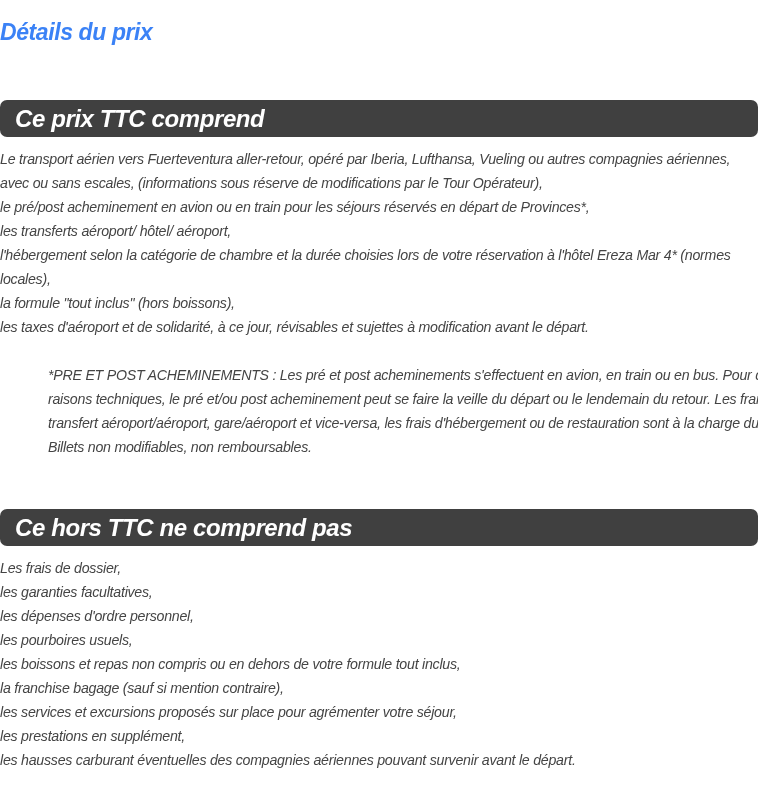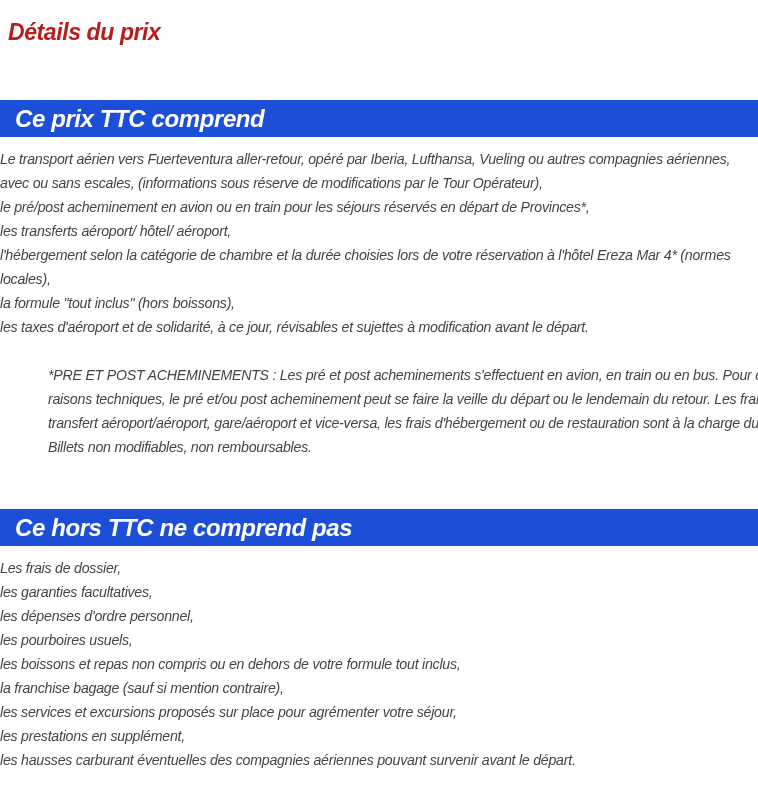--- a/index.html
+++ b/index.html
@@ -3,25 +3,25 @@
 <meta charset="utf-8">
 <style>
   html, body { margin: 0; padding: 0; background: #ffffff; }
   body {
     width: 758px; height: 803px; overflow: hidden; position: relative;
     font-family: "Liberation Sans", "DejaVu Sans", sans-serif;
   }
   .page-title {
     position: absolute; left: 0; top: 19px;
     font-size: 23px; font-style: italic; font-weight: bold;
-    color: #b91c1c; letter-spacing: -0.4px; margin: 0; padding-left: 8px;
+    color: #3b82f6; letter-spacing: -0.4px; margin: 0;
   }
   .section-bar {
     position: absolute; left: 0; width: 758px; height: 37px;
-    background: #1d4ed8; color: #ffffff;
+    background: #404040; color: #ffffff; border-radius: 7px;
   }
   .section-bar h2 {
     margin: 0; padding-left: 15px; line-height: 37px;
     font-size: 24px; font-style: italic; font-weight: bold;
     letter-spacing: -0.4px;
   }
   .bar-1 { top: 100px; }
   .bar-2 { top: 509px; }
   .text-block {
     position: absolute; left: 0; width: 760px;

